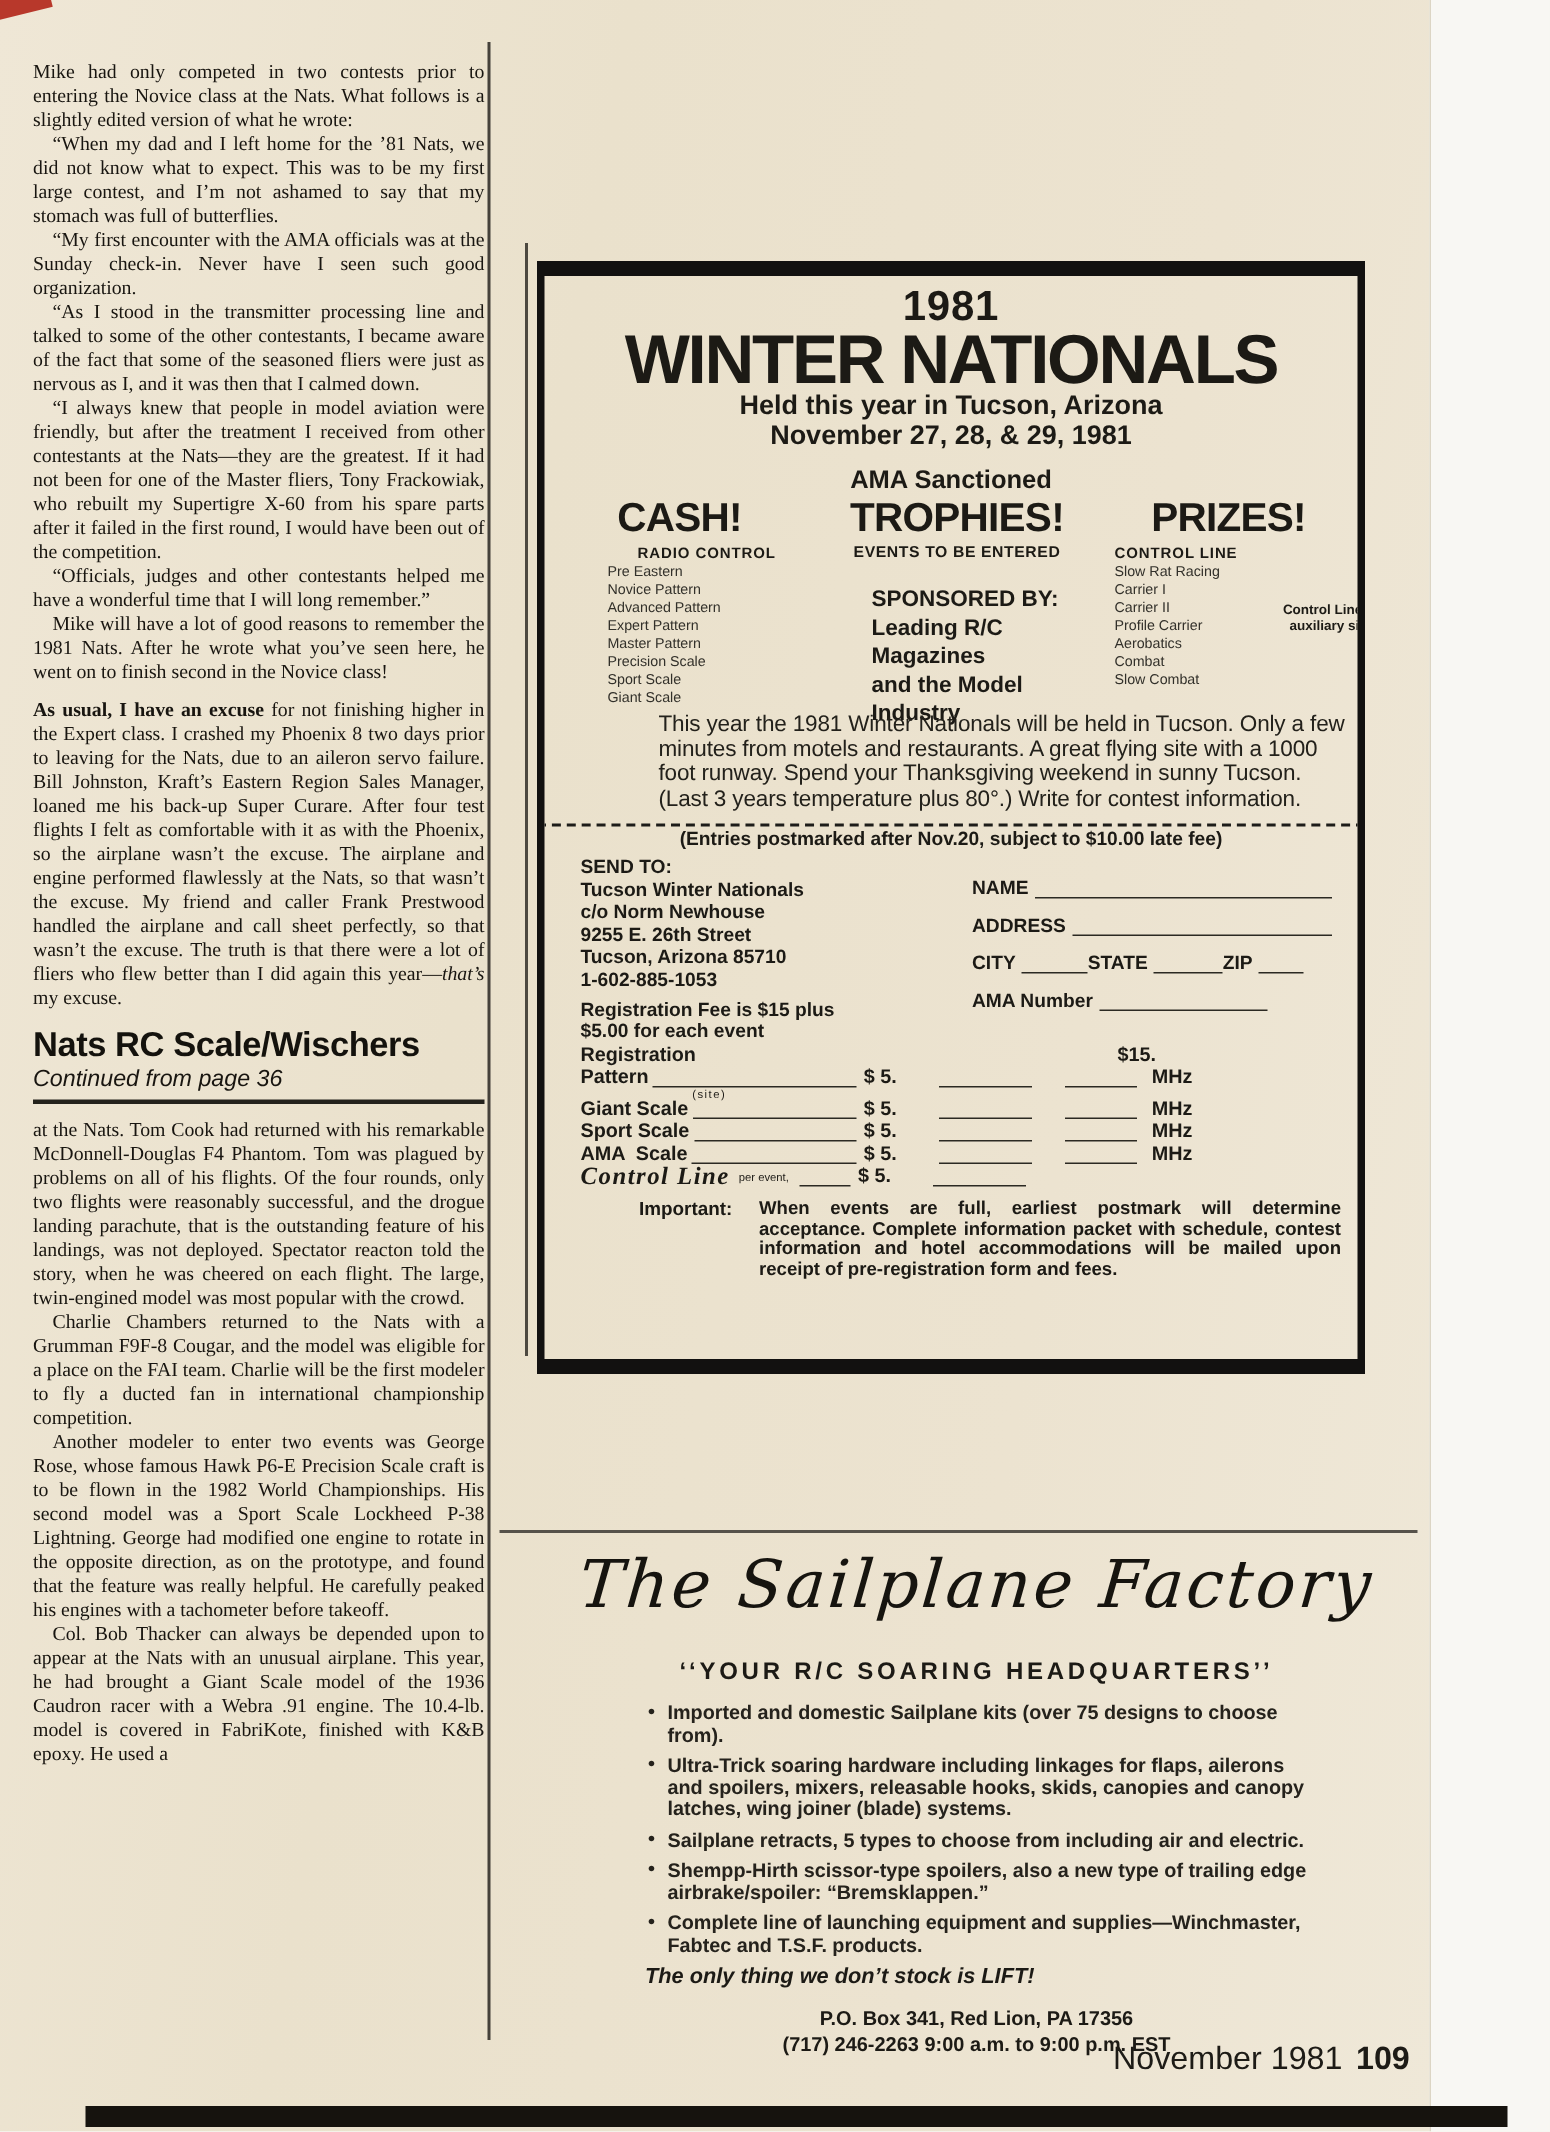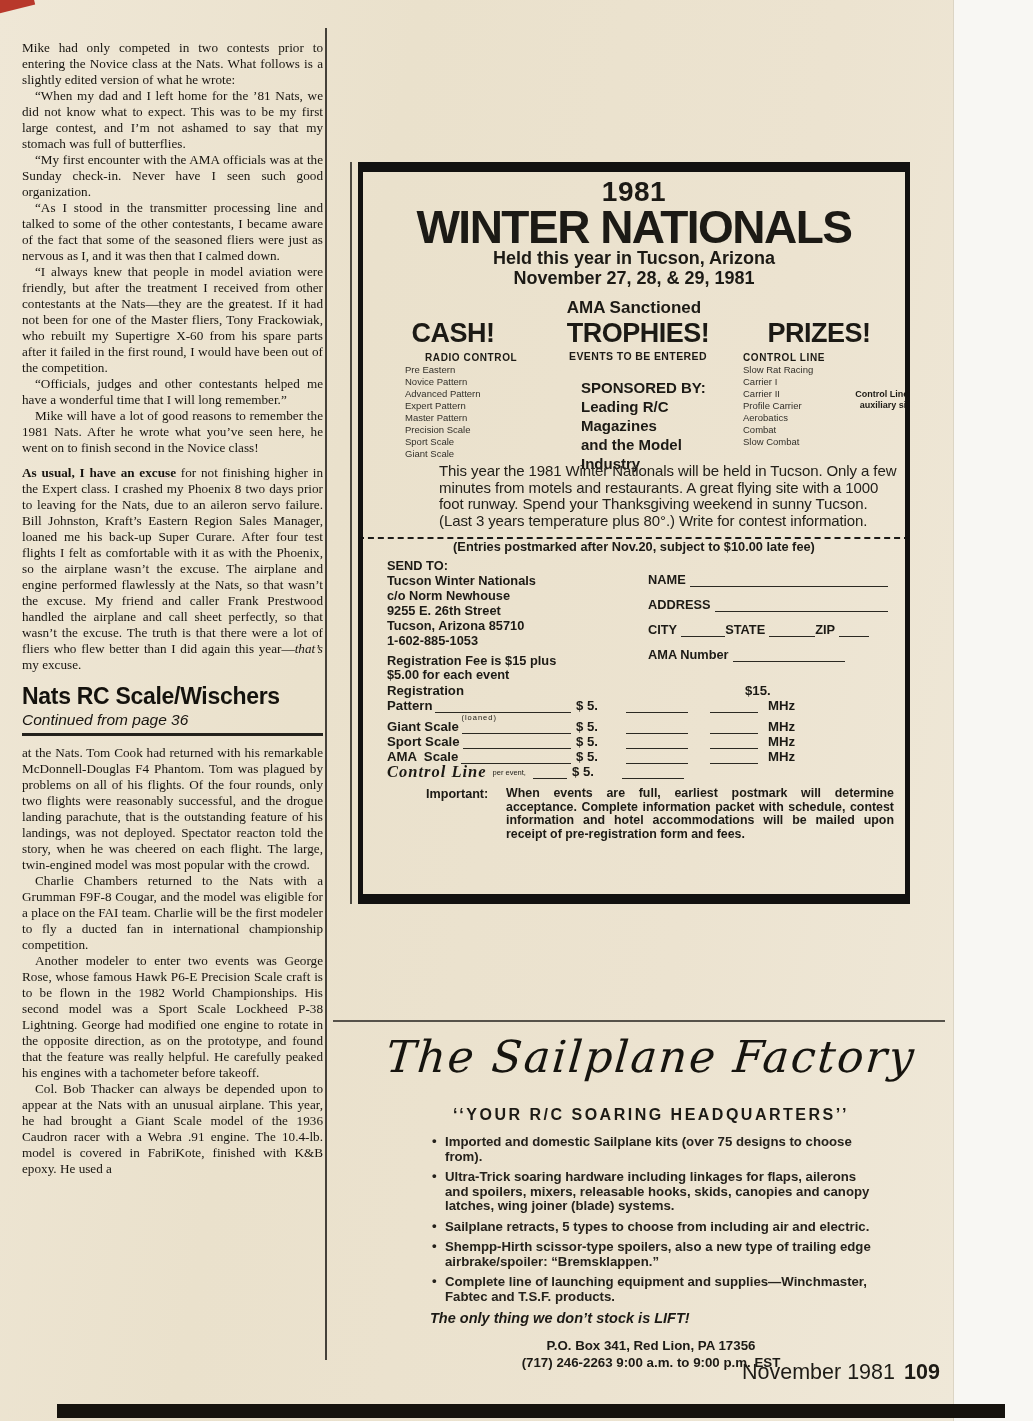--- a/index.html
+++ b/index.html
@@ -47,21 +47,21 @@
     line-height:19px;margin-bottom:4px;
   }
   .head-rule{border-top:3px solid #24221c;margin-bottom:9px;}
   #col-rule{
     position:absolute;left:325px;top:28px;width:2px;height:1332px;background:#45413a;
   }
 
   
   #wn-rule-left{position:absolute;left:350px;top:162px;width:1.5px;height:742px;background:#4d4940;}
   #wn-ad{
-    position:absolute;left:358px;top:162px;width:552px;height:742px;
+    position:absolute;left:358px;top:174px;width:552px;height:742px;
     border:5px solid #121110;border-top-width:10px;border-bottom-width:10px;
     box-sizing:border-box;overflow:hidden;
   }
   .wn-year{margin-top:6px;text-align:center;font-size:28px;line-height:28px;font-weight:900;letter-spacing:0.5px;}
   .wn-title{text-align:center;font-size:46px;line-height:42px;font-weight:900;letter-spacing:-1.5px;}
   .wn-sub{text-align:center;font-size:18px;line-height:20px;font-weight:700;}
   .wn-ama{margin-top:10px;text-align:center;font-size:17px;line-height:19px;font-weight:600;}
   .wn-cols{display:grid;grid-template-columns:180px 190px 172px;margin-top:2px;height:142px;}
   .wn-head{font-size:27px;line-height:29px;font-weight:900;text-align:center;letter-spacing:-0.5px;}
   .events-label{font-size:10.5px;line-height:12px;font-weight:700;text-align:center;margin-top:2px;letter-spacing:0.4px;}
@@ -243,21 +243,21 @@
     <div class="fee-note">$5.00 for each event</div>
     <div id="form-rows">
         <div class="f-row">
           <span class="f-label">Registration</span>
           <span class="f-fill empty"></span>
           <span class="f-fee">$15.</span>
         </div>
         <div class="f-row pattern-row">
           <span class="f-label">Pattern</span>
           <span class="f-fill">
-            <span class="class-note">(loaned)</span>
+            <span class="class-note">(site)</span>
           </span>
           <span class="f-fee">$ 5.</span>
           <span class="f-b1"></span>
           <span class="f-sp1"></span>
           <span class="f-b2"></span>
           <span class="f-sp2"></span>
           <span class="f-mhz">MHz</span>
         </div>
         <div class="f-row">
           <span class="f-label">Giant Scale</span>

